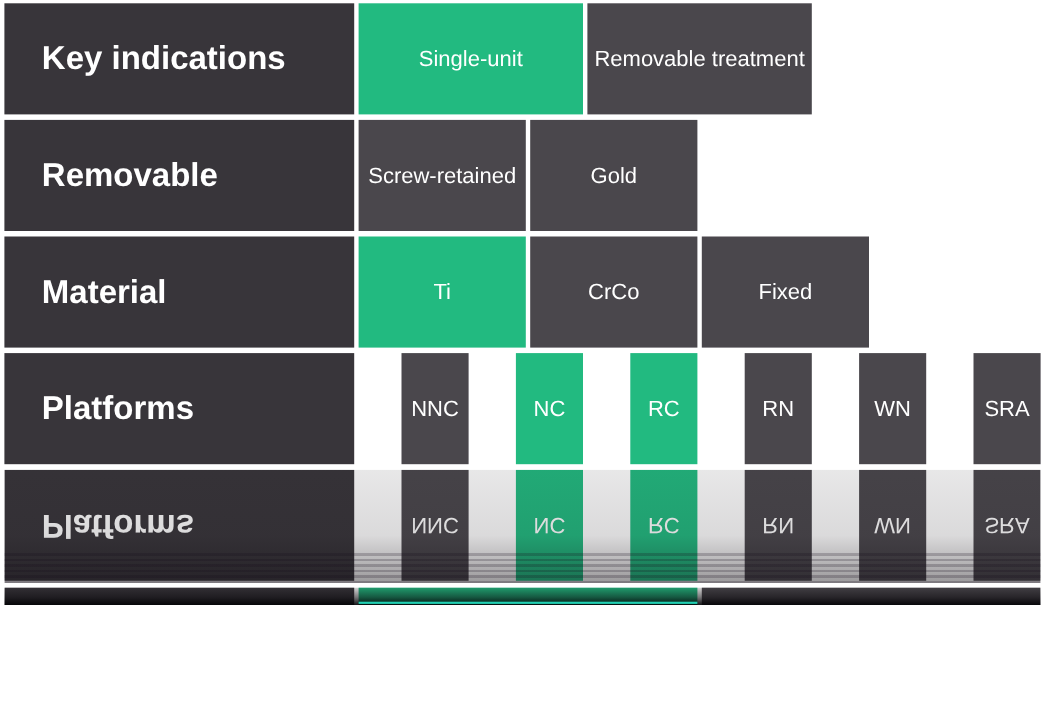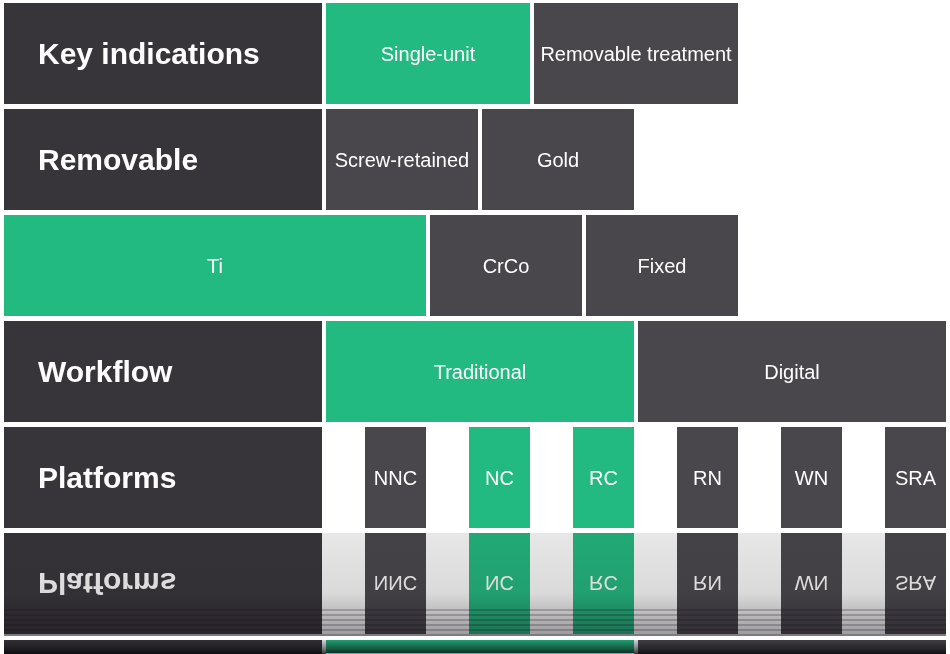--- a/index.html
+++ b/index.html
@@ -89,30 +89,26 @@
     <div class="cell c4">Removable treatment</div>
   </div>
 
   <div class="row spaced">
     <div class="cell label">Removable</div>
     <div class="cell c3">Screw-retained</div>
     <div class="cell c3">Gold</div>
   </div>
 
   <div class="row spaced">
+    <div class="cell label">Material</div>
     <div class="cell hl c3">Ti</div>
     <div class="cell c3">CrCo</div>
     <div class="cell c3">Fixed</div>
   </div>
 
-  <div class="row spaced">
-    <div class="cell label">Workflow</div>
-    <div class="cell hl c6">Traditional</div>
-    <div class="cell c6">Digital</div>
-  </div>
 
   <div class="row spaced">
     <div class="cell label">Platforms</div>
     <div class="cell c2">NNC</div>
     <div class="cell hl c2">NC</div>
     <div class="cell hl c2">RC</div>
     <div class="cell c2">RN</div>
     <div class="cell c2">WN</div>
     <div class="cell c2">SRA</div>
   </div>

